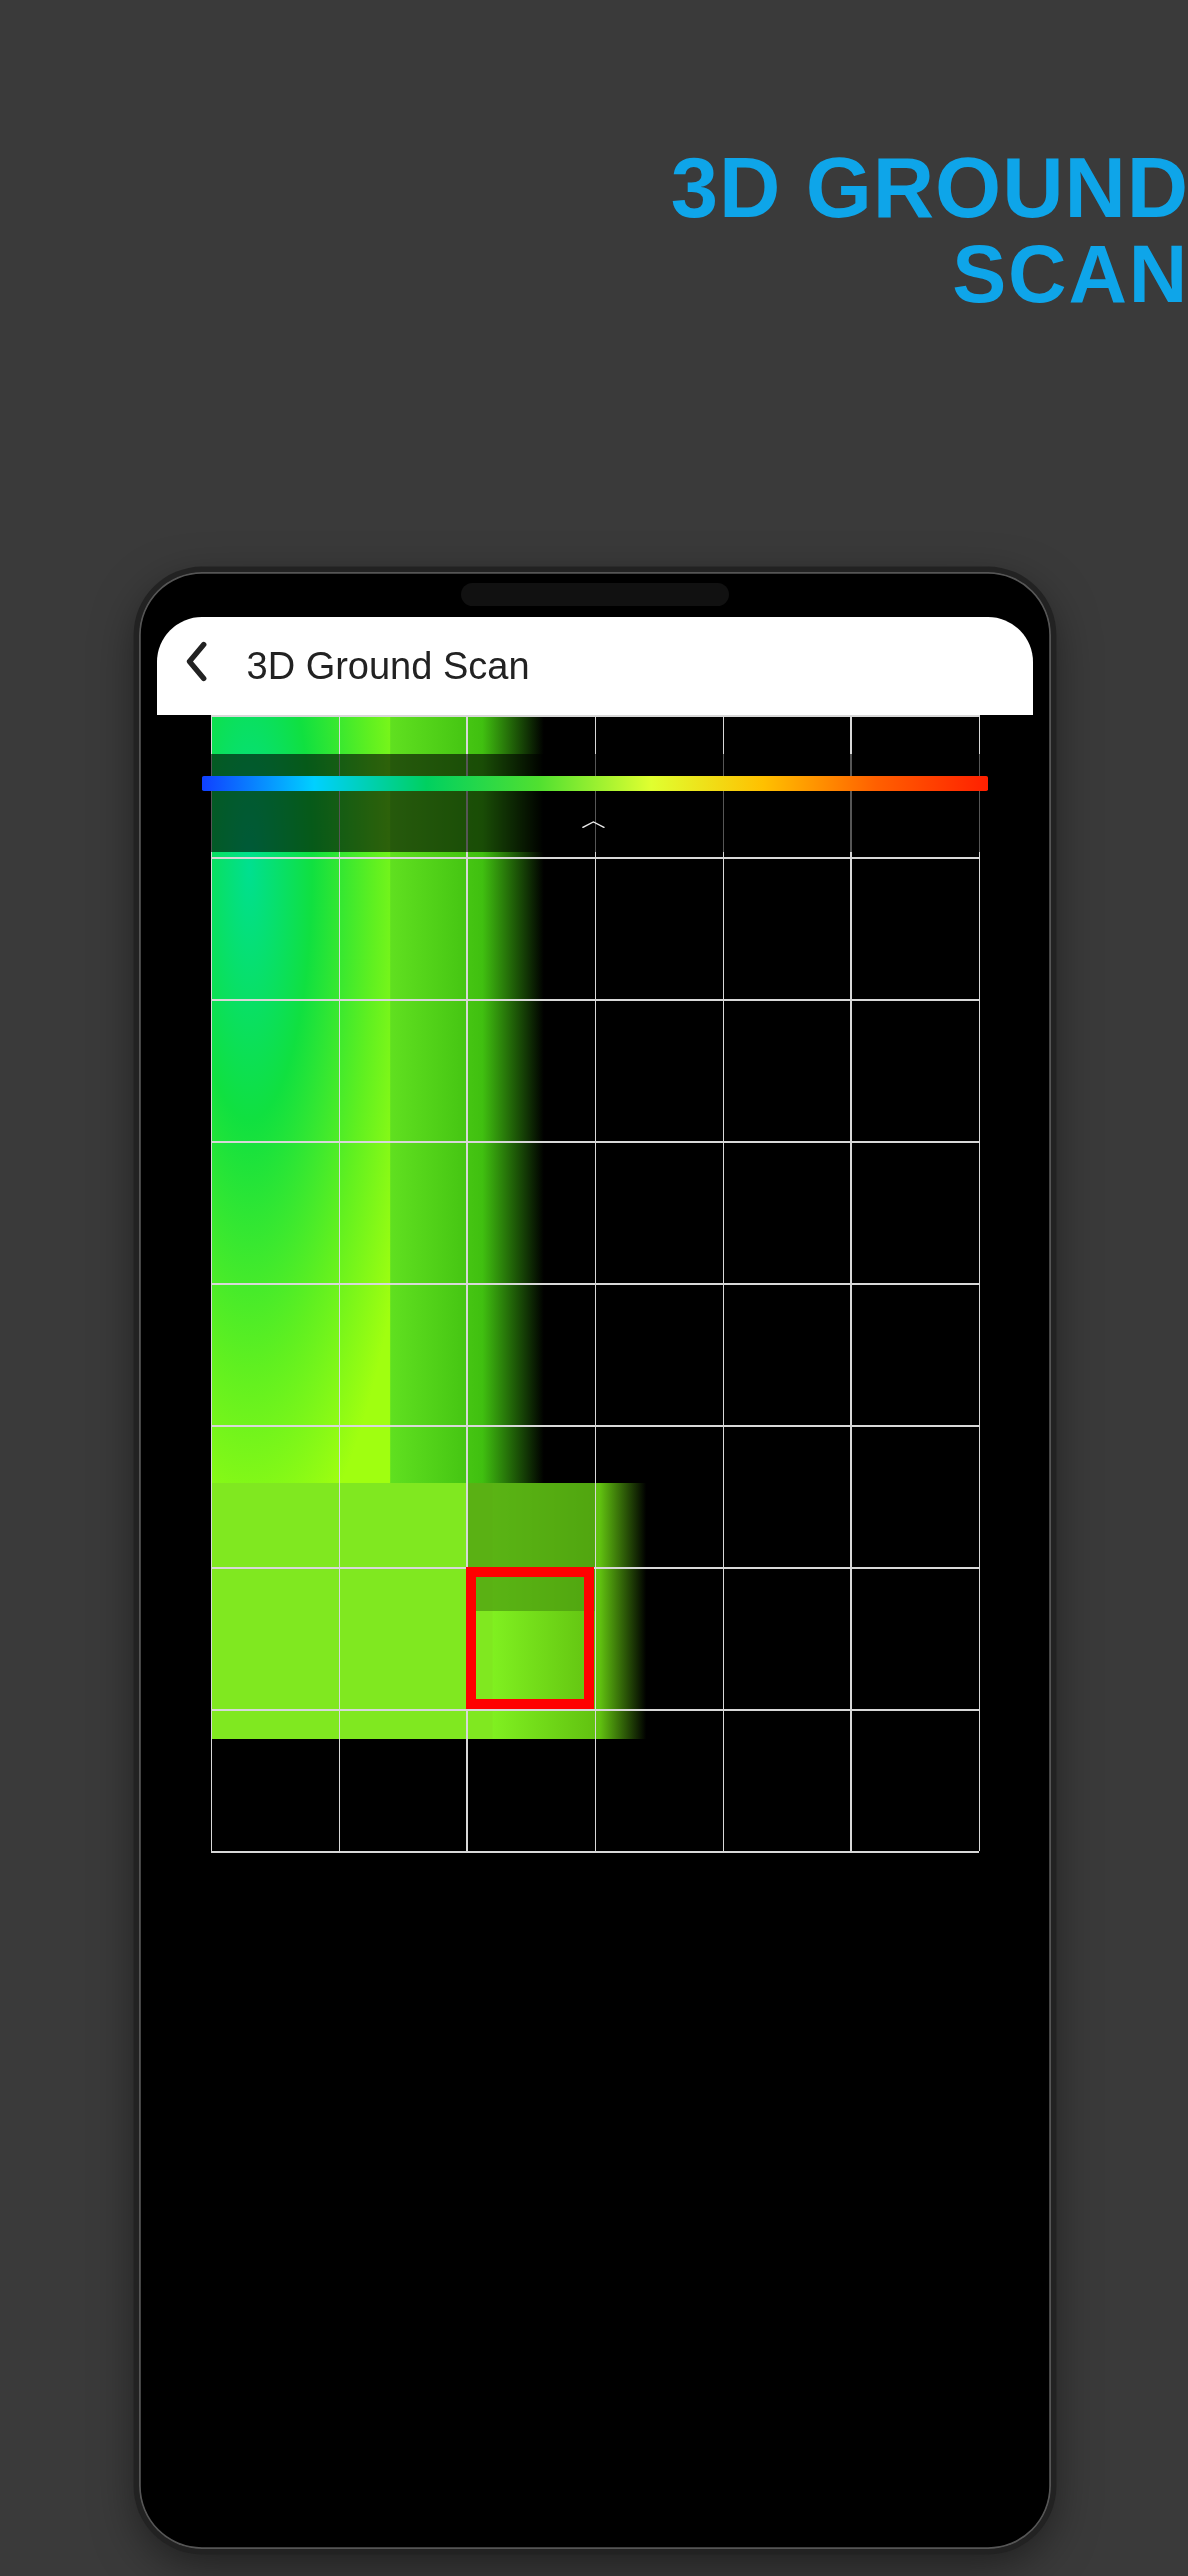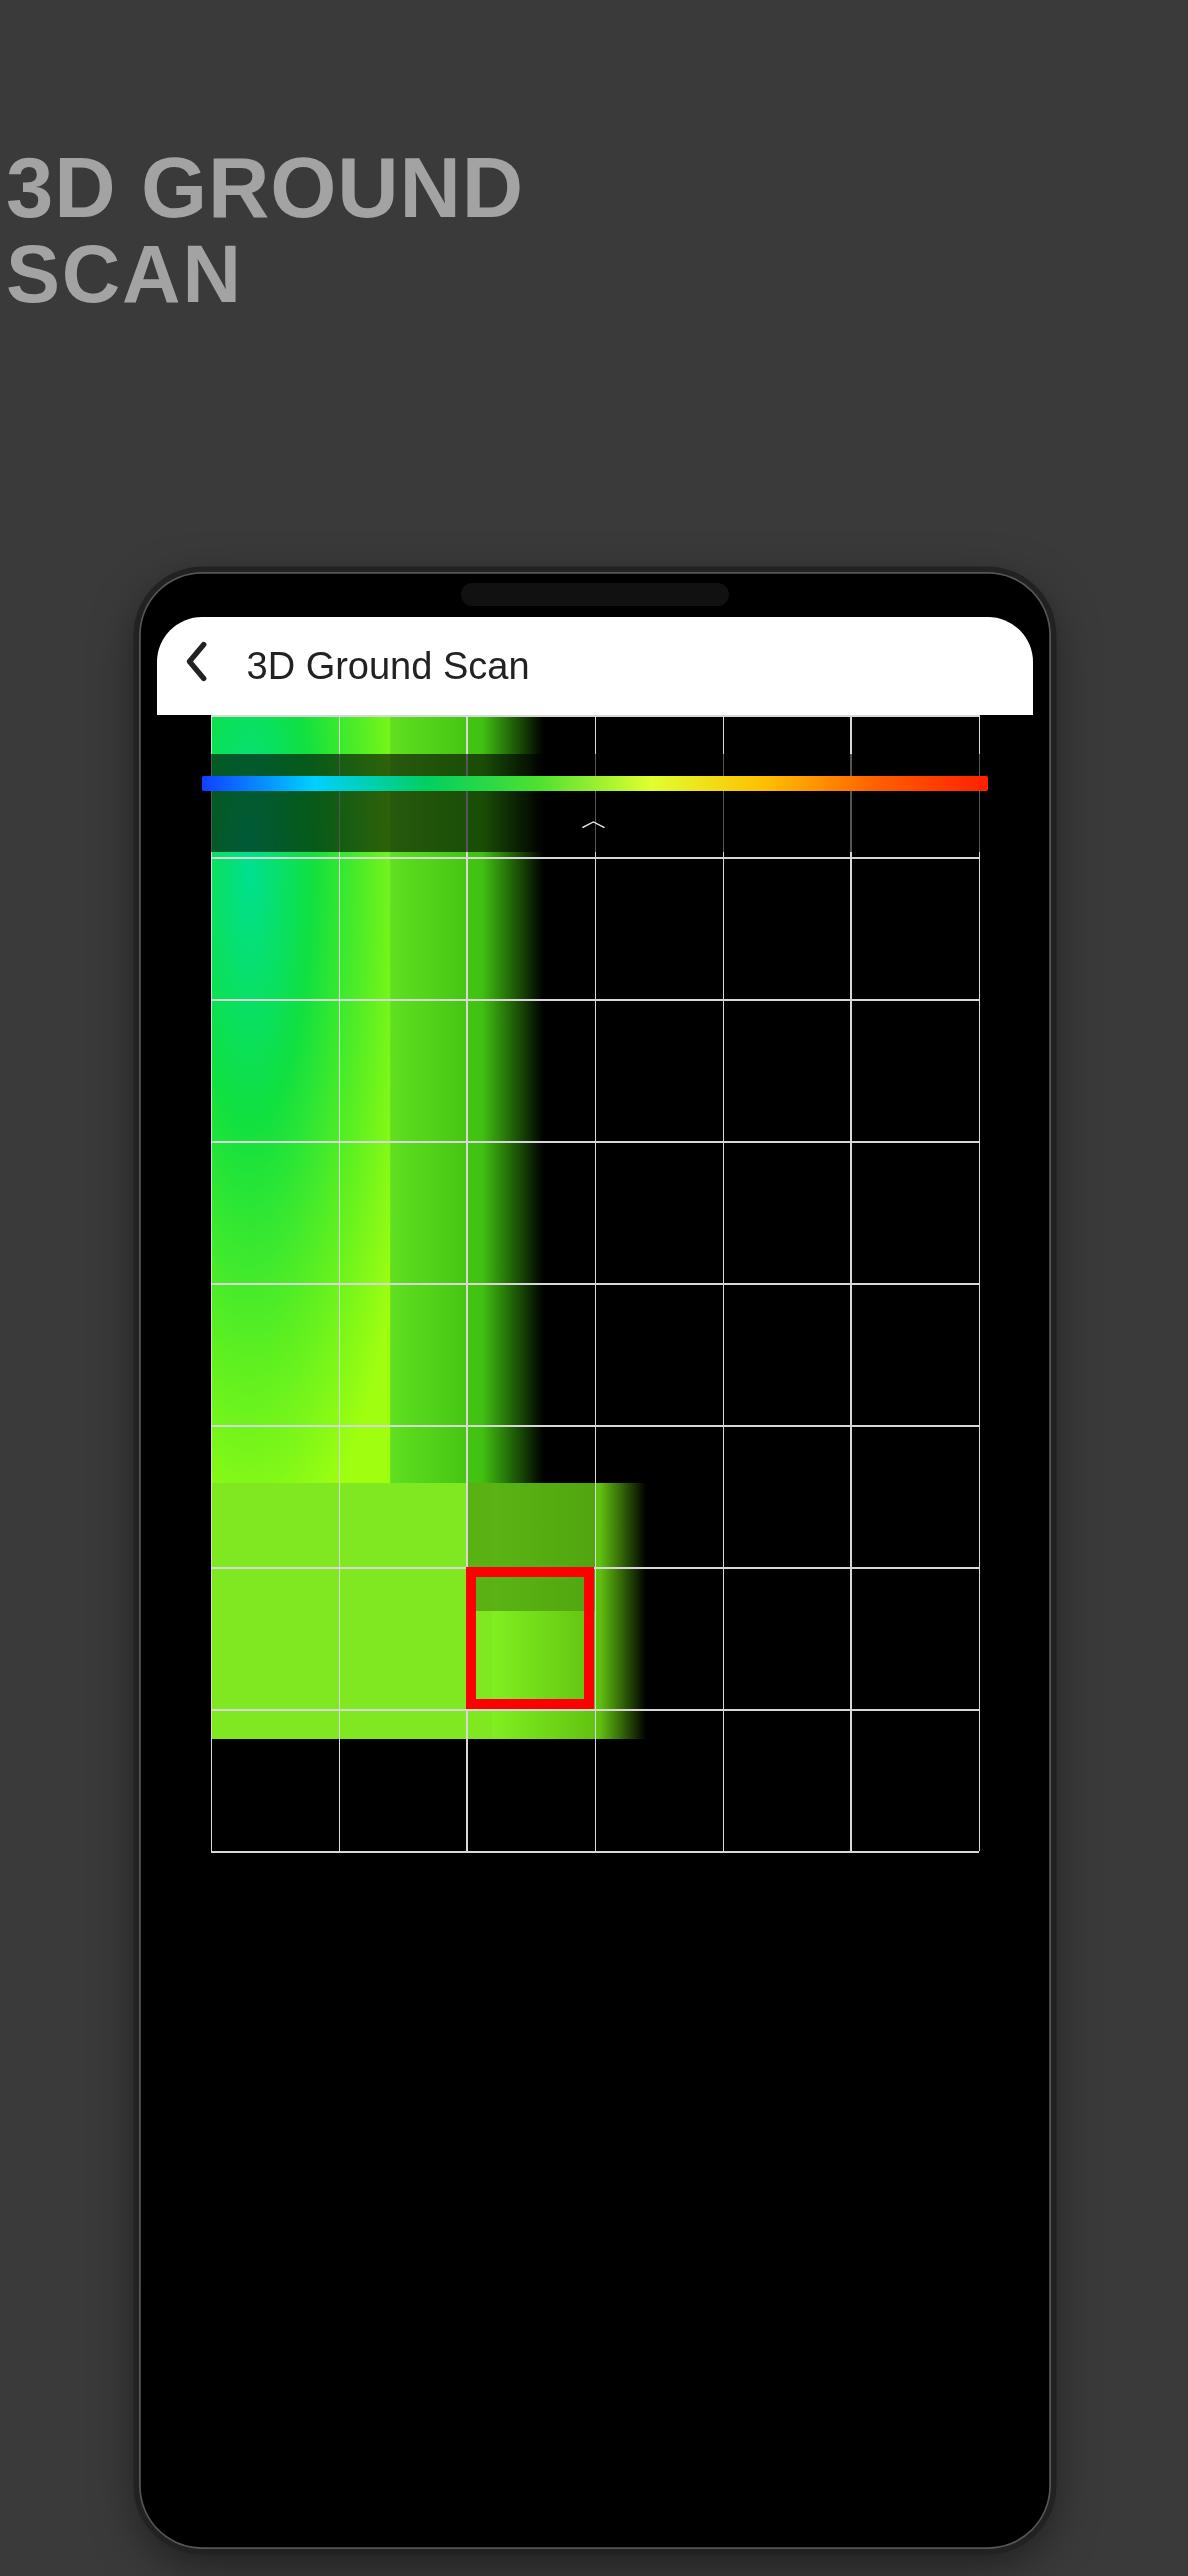--- a/index.html
+++ b/index.html
@@ -5,22 +5,22 @@
   * { margin: 0; padding: 0; box-sizing: border-box; }
   body {
     background: #3a3a3a;
     width: 1189px;
     height: 2576px;
     font-family: -apple-system, BlinkMacSystemFont, "Segoe UI", sans-serif;
     overflow: hidden;
     position: relative;
   }
   .promo-title {
-    text-align: left;
-    color: #a3a3a3;
+    text-align: right;
+    color: #0ea5e9;
     padding-top: 139px;
     padding-left: 6px;
   }
   .promo-title .line1 {
     font-size: 85px;
     font-weight: 800;
     letter-spacing: 0.9px;
   }
   .promo-title .line2 {
     font-size: 81px;

